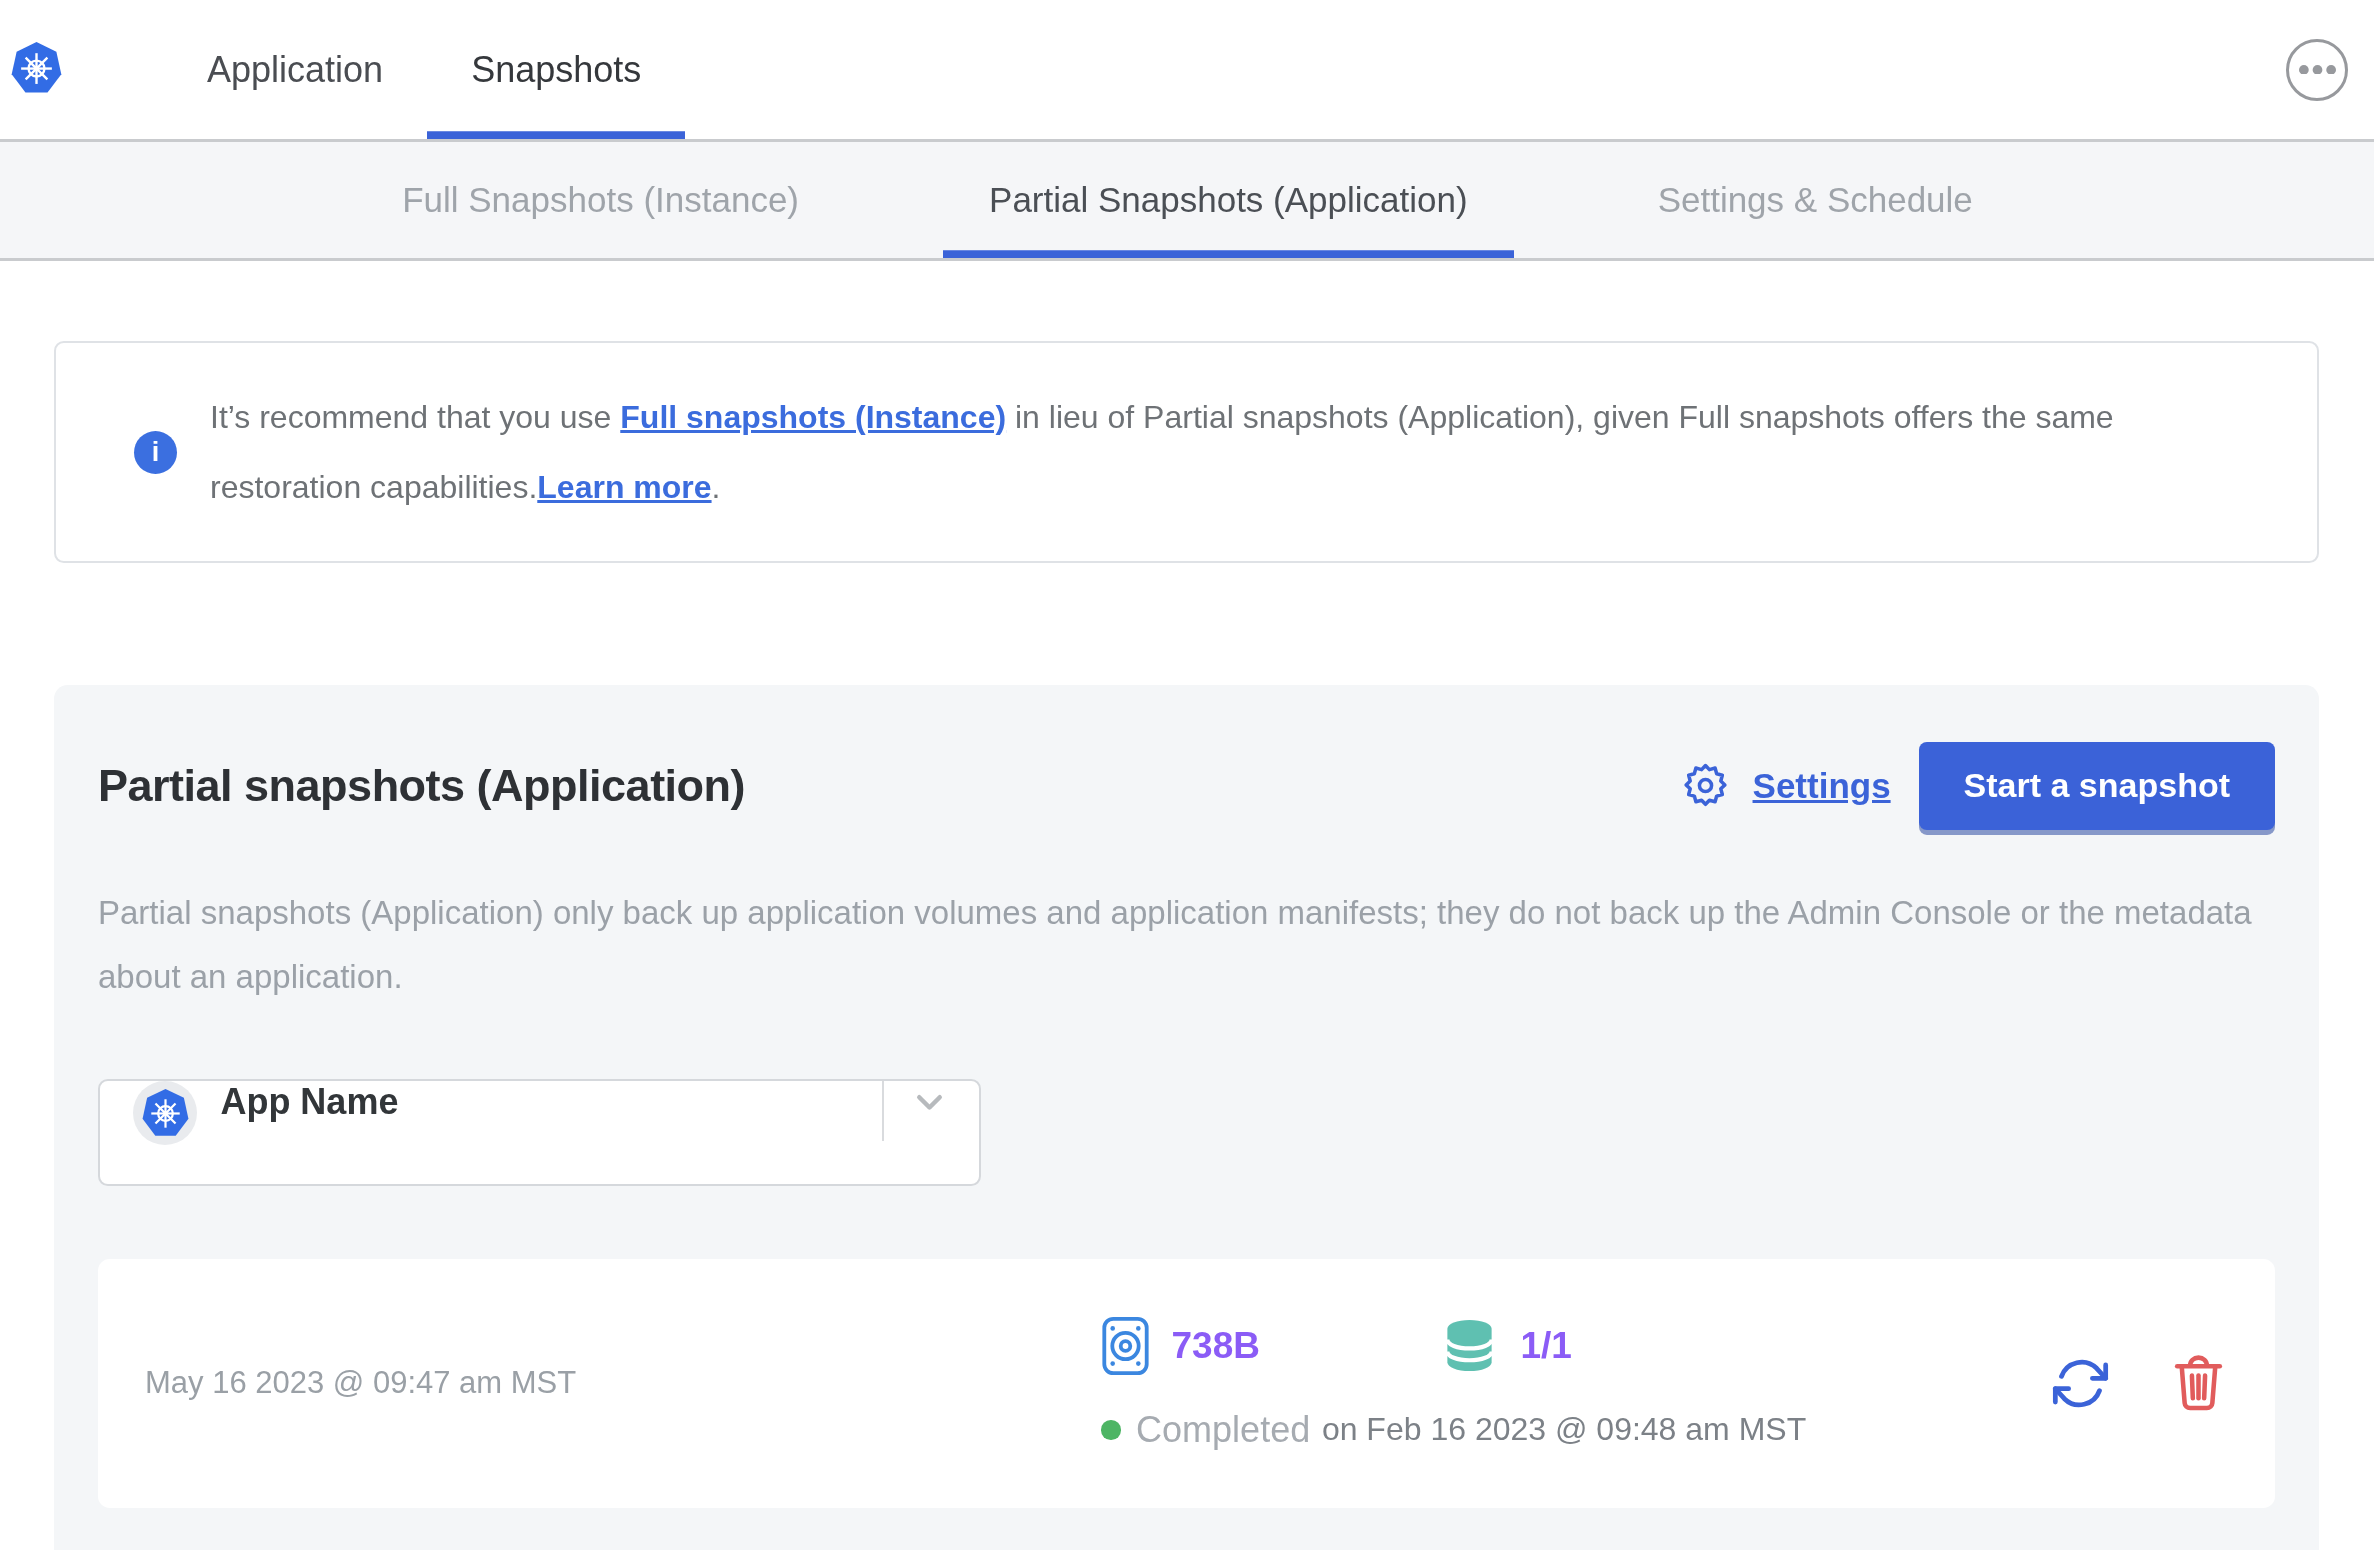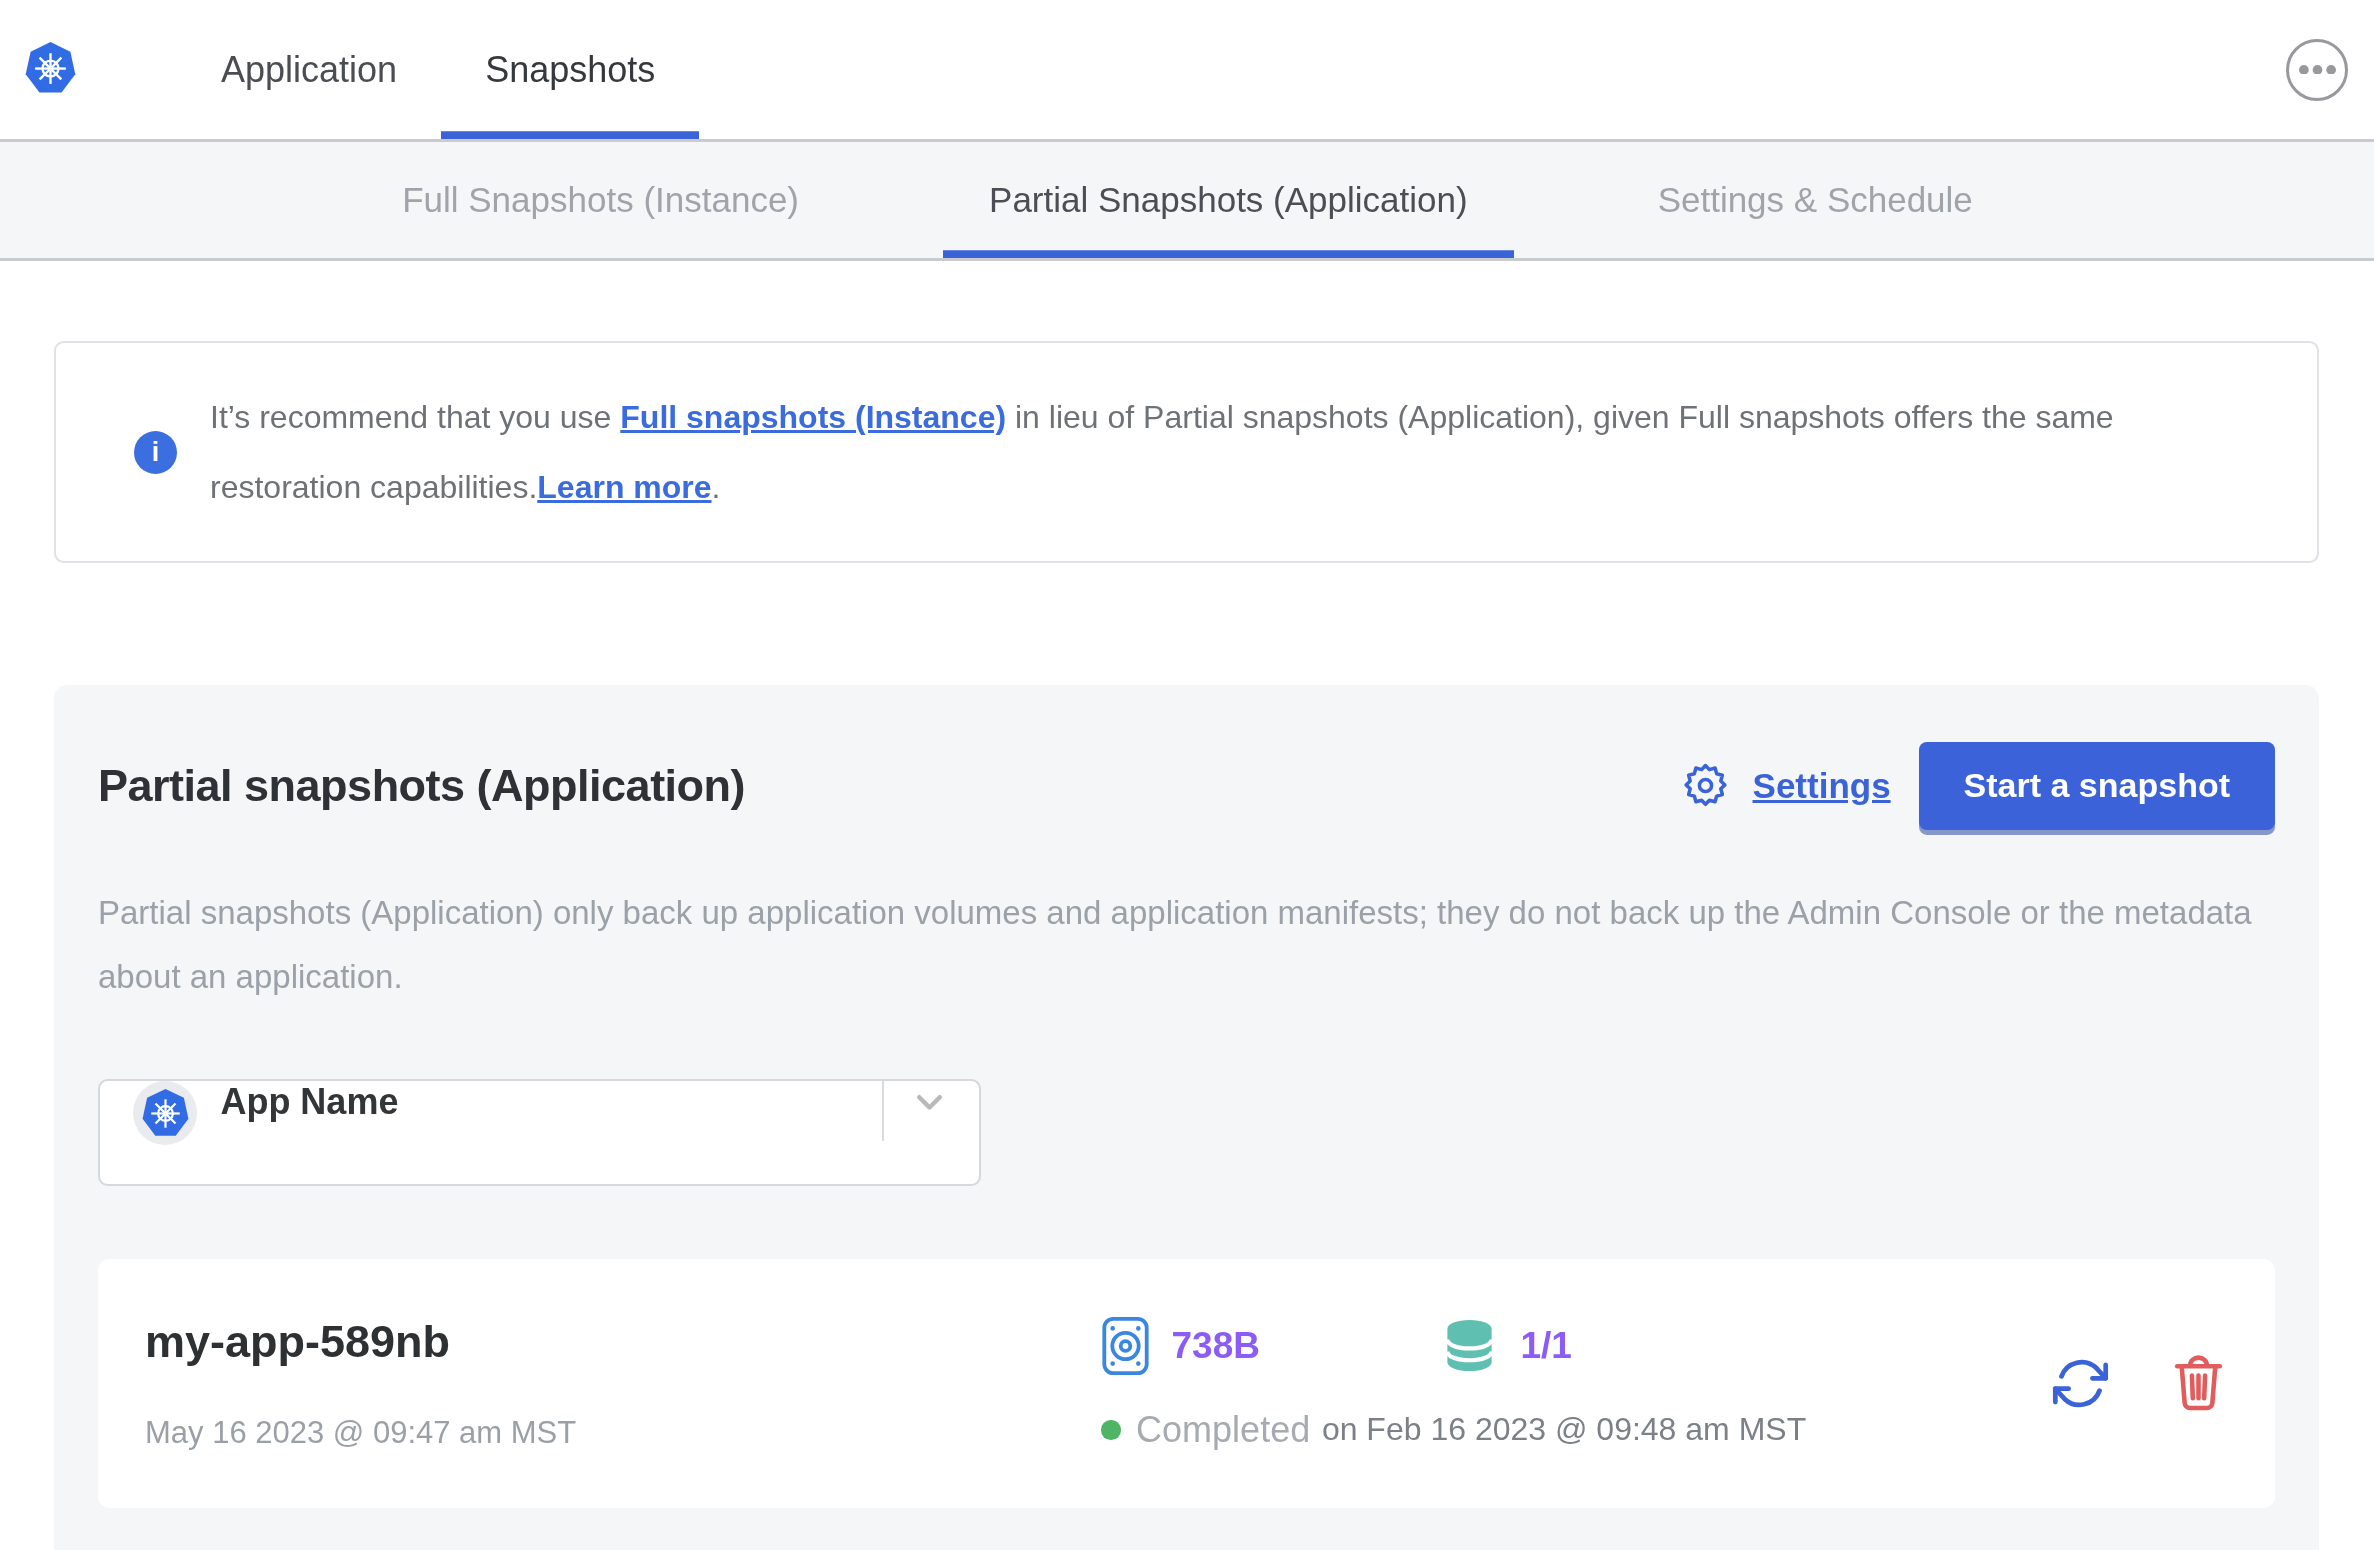--- a/index.html
+++ b/index.html
@@ -1,20 +1,20 @@
 <!DOCTYPE html>
 <html><head>
 <meta charset="utf-8">
 <style>
   * { margin:0; padding:0; box-sizing:border-box; }
   body { background:#fff; font-family:"Liberation Sans", sans-serif; }
   .page { position:relative; width:2375px; height:1551px; background:#fff; overflow:hidden; }
 
   
-  .header { height:142px; display:flex; align-items:center; padding:0 27px 0 24px;
+  .header { height:142px; display:flex; align-items:center; padding:0 27px 0 10px;
             border-bottom:3.9px solid #c9cbce; background:#fff; }
   .k8s-logo { width:53px; height:57px; flex:0 0 auto; margin-top:-3.9px; }
   .main-nav { display:flex; height:100%; margin-left:100px; }
   .nav-item { display:flex; align-items:center; padding:0 44px; font-size:36px;
               color:#4a4d52; cursor:pointer; }
   .nav-item.active { color:#35383c; font-weight:500; box-shadow: inset 0 -7.8px 0 #3b63d8; }
   .more-btn { margin-left:auto; width:62px; height:62px; border-radius:50%;
               border:3.4px solid #97999d; background:#fff; display:flex;
               align-items:center; justify-content:center; cursor:pointer; }
   .more-btn svg { width:37px; height:9.8px; }
@@ -167,21 +167,20 @@
       </span>
       <span class="app-name">App Name</span>
       <span class="select-divider"></span>
       <svg class="chevron" viewBox="0 0 24 24" fill="none" stroke="currentColor" stroke-width="2.6" stroke-linecap="round" stroke-linejoin="round">
         <polyline points="6 9.5 12 15.5 18 9.5"></polyline>
       </svg>
     </div>
 
     <div class="snapshot-row">
       <div class="col-left">
-        <div class="snap-name">my-app-589nb</div>
         <div class="snap-date">May 16 2023 @ 09:47 am MST</div>
       </div>
       <div class="col-mid">
         <div class="stats">
           <span class="stat">
             <svg class="disk-icon" viewBox="0 0 24 30" fill="none" stroke="currentColor" stroke-width="1.9">
               <rect x="1.4" y="1.4" width="21.2" height="27.2" rx="4.5"></rect>
               <circle cx="12" cy="15" r="6.6"></circle>
               <circle cx="12" cy="15" r="2.4"></circle>
               <circle cx="5.6" cy="6.2" r="1.15" fill="currentColor" stroke="none"></circle>

